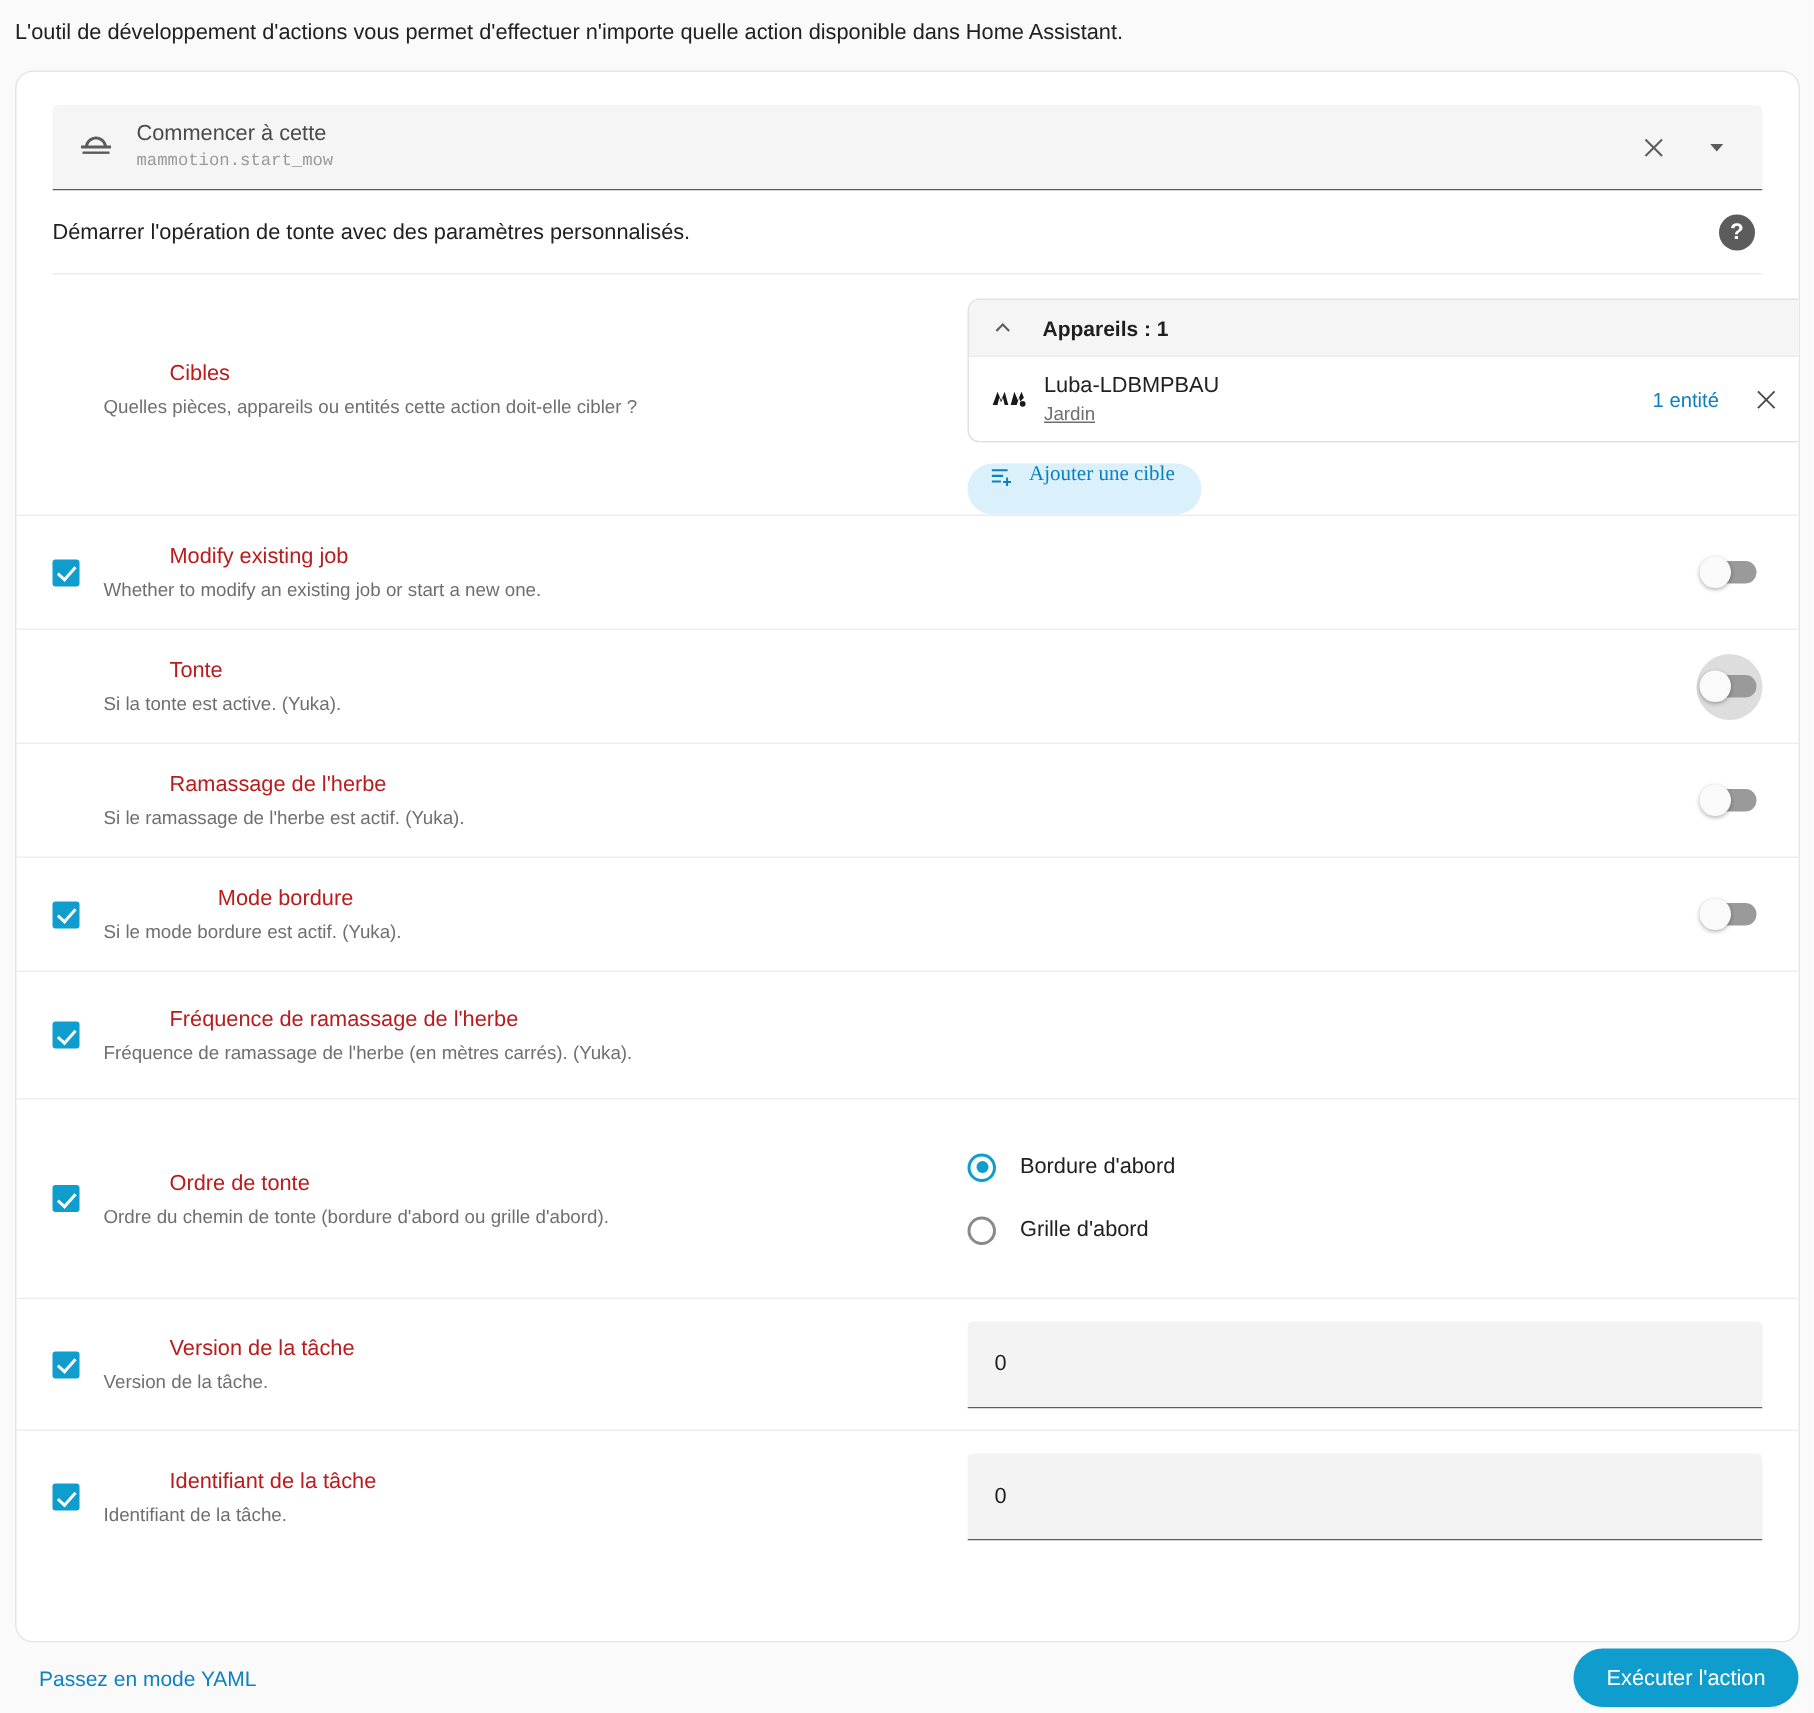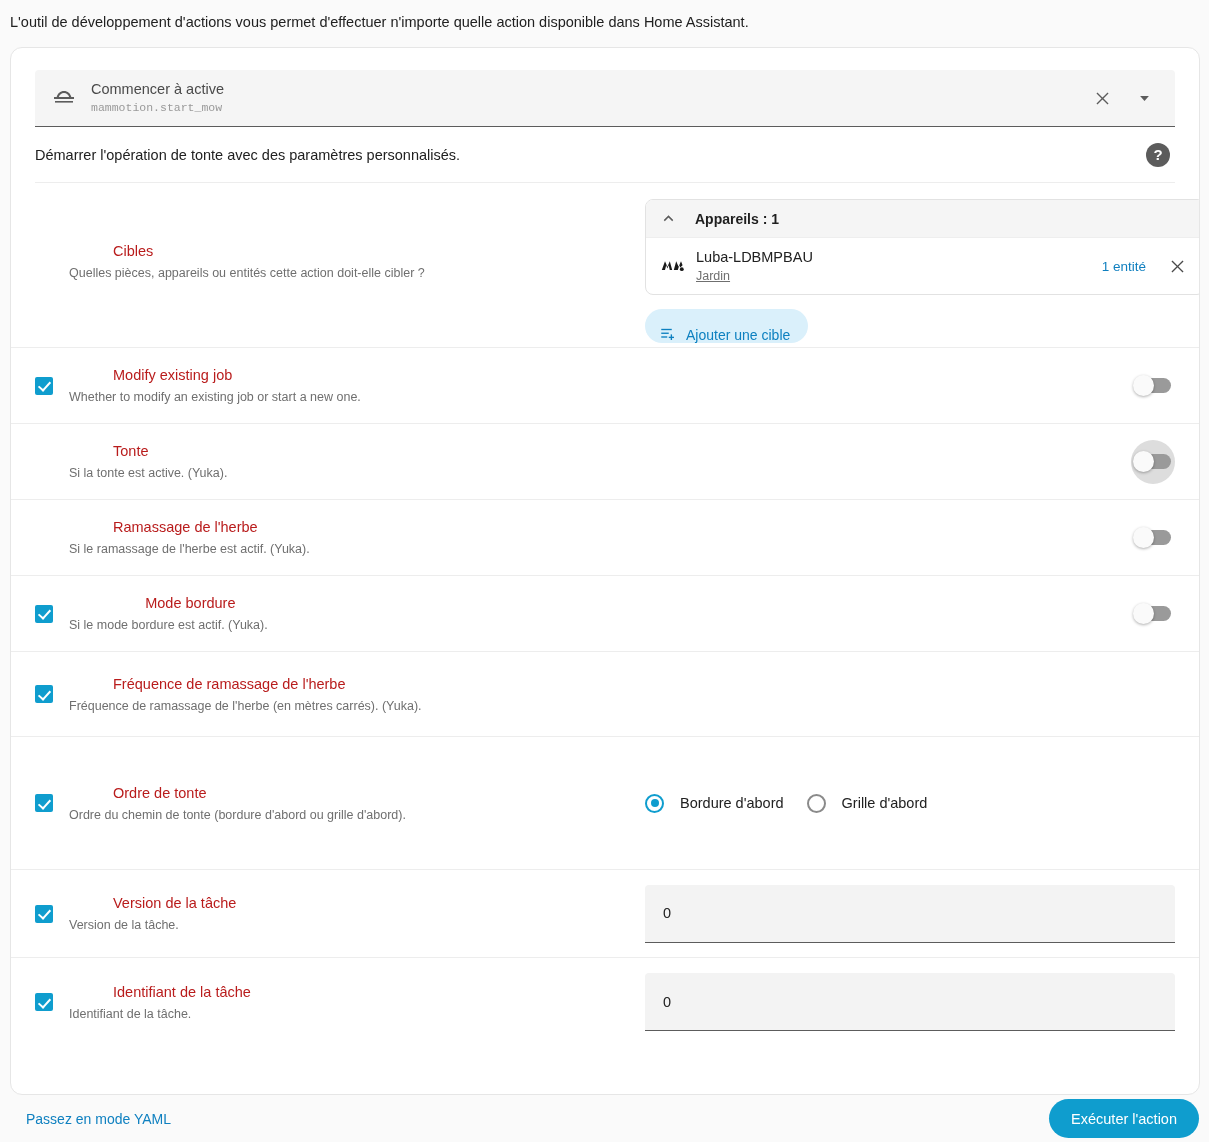--- a/index.html
+++ b/index.html
@@ -116,24 +116,25 @@
   .device-logo {
     width: 34px; display: flex; align-items: center; justify-content: center;
     color: #1a1a1a; font-weight: bold; font-style: italic; font-size: 16px;
     letter-spacing: -1px;
   }
   .device-names { flex: 1; display: flex; flex-direction: column; margin-left: 6px; }
   .device-name { font-size: 14.5px; color: #212121; line-height: 18px; }
   .device-area { font-size: 12.5px; color: #6f6f6f; line-height: 17px; margin-top: 2px; text-decoration: underline; }
   .entity-count { font-size: 13.5px; color: #0f7fbf; margin-right: 18px; cursor: pointer; }
   .add-target {
-    margin-top: 14px; height: 34px; display: inline-flex; align-items: flex-end;
+    margin-top: 14px; height: 34px; display: inline-flex; align-items: flex-start;
     background: #daf0fb; color: #0d80c0; border-radius: 17px;
     padding: 0 18px 0 14px; font-size: 14px; cursor: pointer; border: none;
     gap: 9px;
+    font-family: Liberation Serif, serif;
   }
 
   
   .switch-wrap { margin-left: auto; position: relative; width: 56px; height: 44px;
     display: flex; align-items: center; justify-content: center; }
   .switch-ripple {
     position: absolute; width: 44px; height: 44px; border-radius: 50%;
     background: #dddddd; left: 6px; top: 0;
   }
   .switch {
@@ -161,21 +162,21 @@
   .num-box {
     width: 103px; height: 58px; background: #f3f3f3;
     border-bottom: 1px solid #5c5c5c; border-radius: 4px 4px 0 0;
     display: flex; align-items: center; justify-content: space-between;
     padding: 0 14px; flex-shrink: 0;
   }
   .num-val { font-size: 14.5px; color: #212121; }
   .num-unit { font-size: 13px; color: #5c5c5c; }
 
   
-  .radio-group { display: flex; flex-direction: row; gap: 23px; padding: 18px 0; }
+  .radio-group { display: flex; flex-direction: column; gap: 23px; padding: 18px 0; }
   .radio-item { display: flex; align-items: center; gap: 16px; cursor: pointer; }
   .radio {
     width: 19px; height: 19px; border-radius: 50%;
     border: 2px solid #8a8a8a; position: relative; flex-shrink: 0;
   }
   .radio.checked { border-color: #0f9dce; }
   .radio.checked::after {
     content: ""; position: absolute; left: 3.5px; top: 3.5px;
     width: 8px; height: 8px; border-radius: 50%; background: #0f9dce;
   }
@@ -218,21 +219,21 @@
   <div class="card">
 
     <div class="action-picker">
       <span class="action-icon">
         <svg width="24" height="24" viewBox="0 0 24 24" fill="currentColor">
           <path d="M12 5c-3.6 0-6.6 2.6-7.3 6H2v2h20v-2h-2.7C18.6 7.6 15.6 5 12 5zm0 2c2.5 0 4.6 1.7 5.2 4H6.8c.6-2.3 2.7-4 5.2-4z"></path>
           <rect x="3" y="15" width="18" height="1.6"></rect>
         </svg>
       </span>
       <span class="action-texts">
-        <span class="action-title">Commencer à active</span>
+        <span class="action-title">Commencer à cette</span>
         <span class="action-sub">mammotion.start_mow</span>
       </span>
       <span class="action-btns">
         <button class="icon-btn">
           <svg width="19" height="19" viewBox="0 0 24 24" fill="none" stroke="currentColor" stroke-width="1.7">
             <line x1="5" y1="5" x2="19" y2="19"></line>
               <line x1="19" y1="5" x2="5" y2="19"></line>
           </svg>
         </button>
         <button class="icon-btn">

